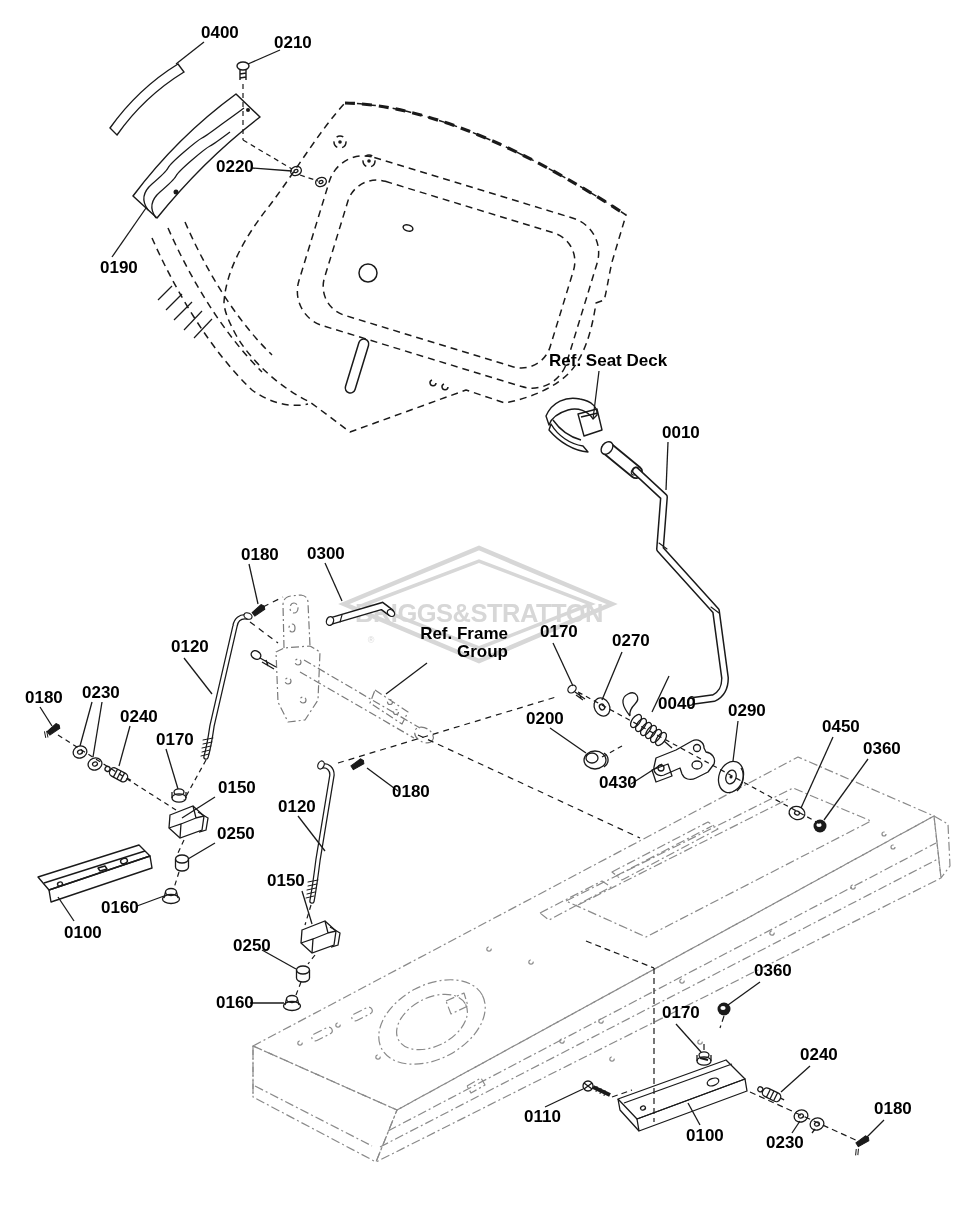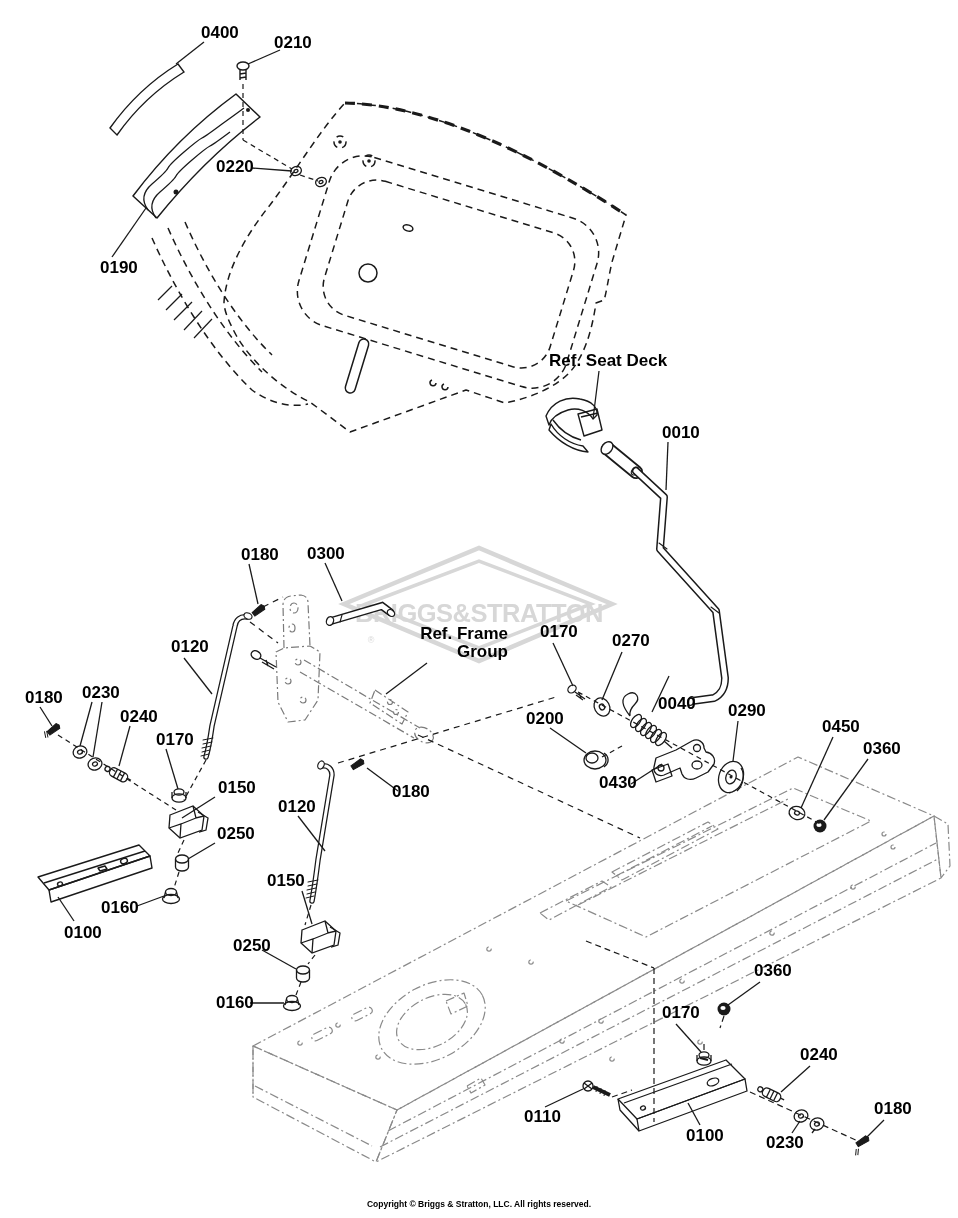--- a/index.html
+++ b/index.html
@@ -484,15 +484,14 @@
       <div class="plabel" style="left: 216px; top: 994px;">0160</div>
       <div class="plabel" style="left: 754px; top: 962px;">0360</div>
       <div class="plabel" style="left: 662px; top: 1004px;">0170</div>
       <div class="plabel" style="left: 524px; top: 1108px;">0110</div>
       <div class="plabel" style="left: 686px; top: 1127px;">0100</div>
       <div class="plabel" style="left: 800px; top: 1046px;">0240</div>
       <div class="plabel" style="left: 766px; top: 1134px;">0230</div>
       <div class="plabel" style="left: 874px; top: 1100px;">0180</div>
     </div>
 
-<div id="copyright">Copyright © Briggs &amp; Stratton, LLC. All rights reserved.</div>
 
 </div>
 
 </body></html>

